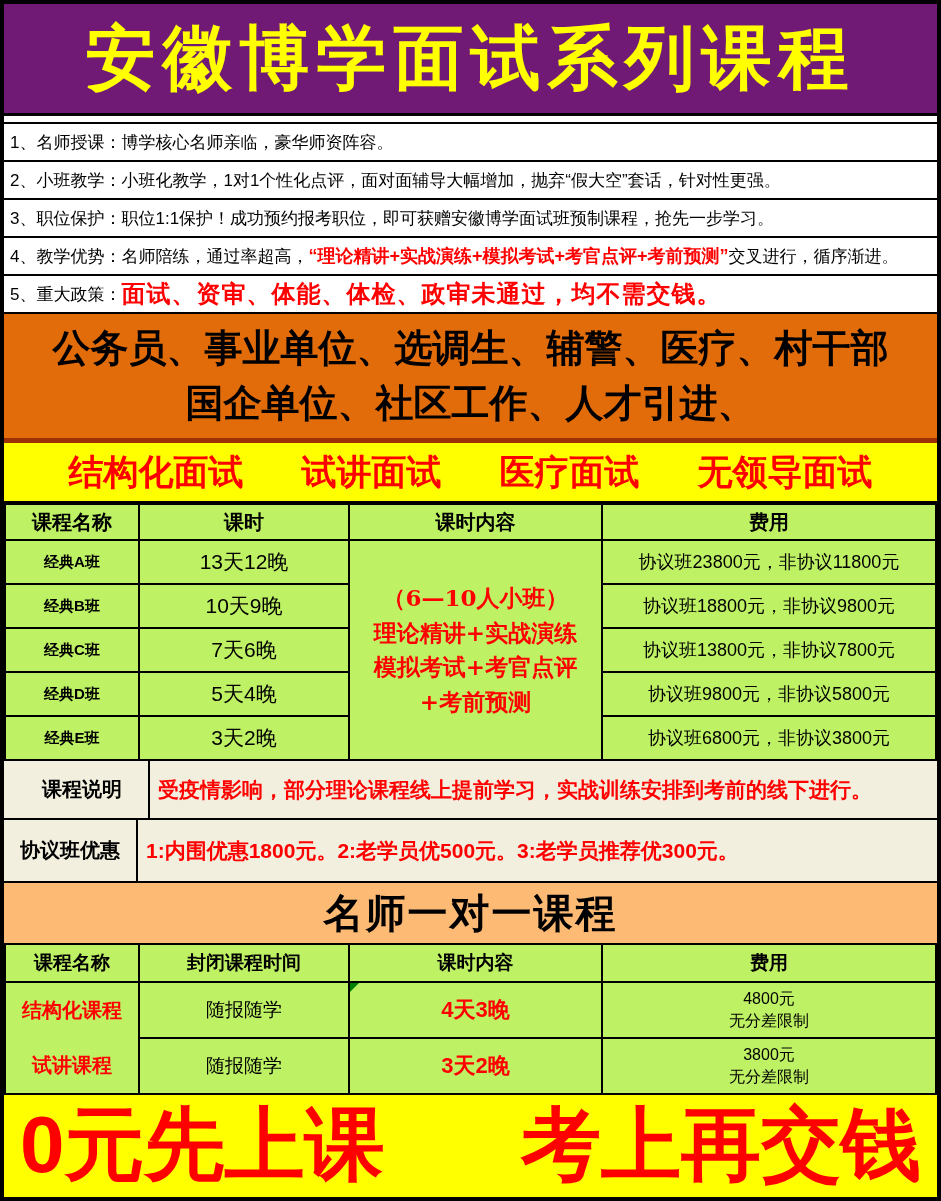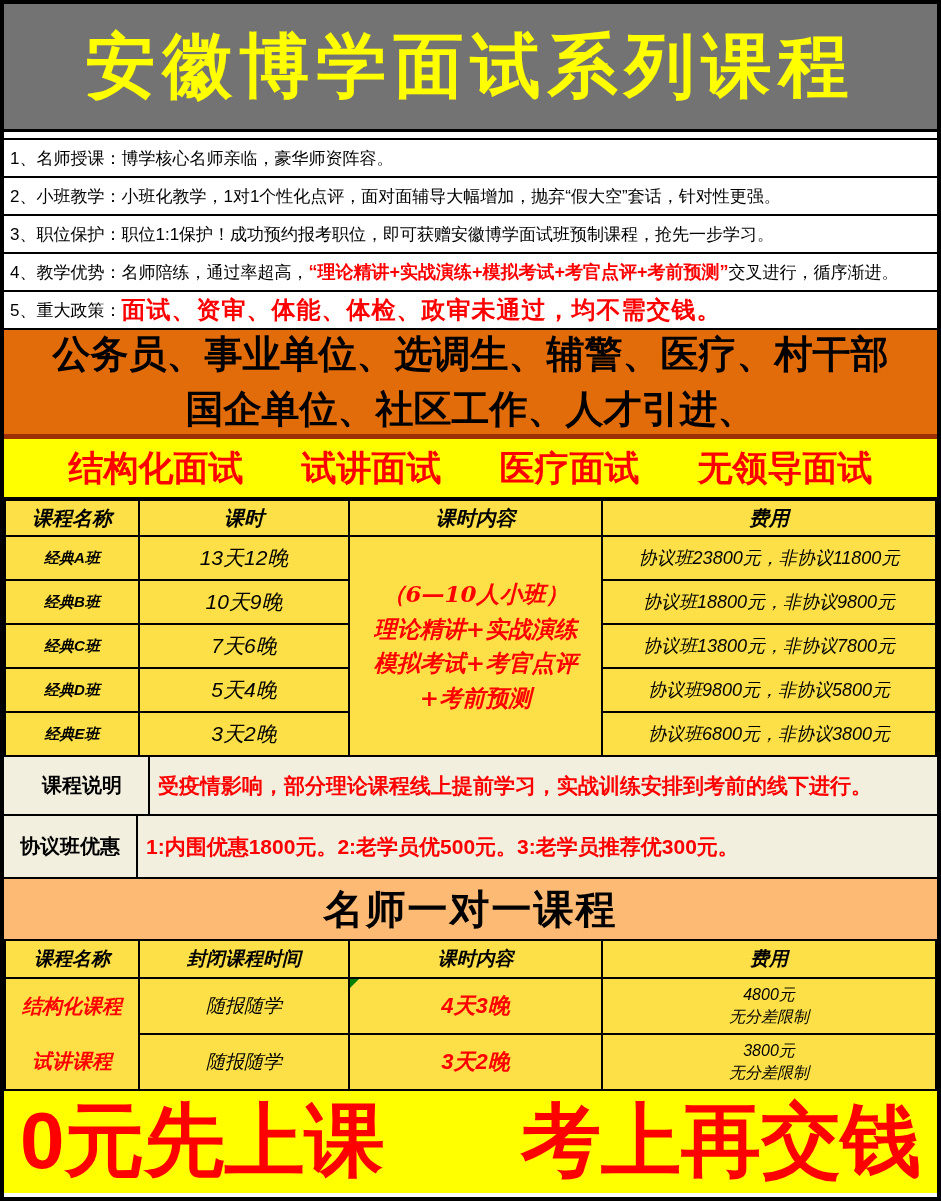--- a/index.html
+++ b/index.html
@@ -6,21 +6,21 @@
   body { background:#ffffff; font-family:"Liberation Sans", sans-serif; }
   .page {
     width:941px; height:1201px;
     border:4px solid #000;
     background:#fff;
     overflow:hidden;
     position:relative;
   }
   
   .header {
-    height:128px; background:#737373;
+    height:112px; background:#701a75;
     display:flex; align-items:center; justify-content:center;
     border-bottom:3px solid #000;
   }
   .header .title {
     font-family:"DejaVu Serif", serif;
     font-size:70px; font-weight:bold; color:#FFFF00;
     letter-spacing:7px; white-space:nowrap;
   }
   .gap { height:6px; background:#fff; }
   
@@ -30,35 +30,35 @@
     border-bottom:2px solid #000;
     padding-left:6px; font-size:17px; color:#000; white-space:nowrap;
   }
   .feature-red { color:#FF0000; font-weight:bold; font-size:18px; }
   .feature-red-big {
     color:#FF0000; font-weight:bold; font-size:24px;
     font-family:"DejaVu Serif", serif; letter-spacing:1px;
   }
   
   .audience {
-    height:104px; background:#E36C0A; color:#000;
+    height:124px; background:#E36C0A; color:#000;
     display:flex; flex-direction:column; align-items:center; justify-content:center;
     font-weight:bold; font-size:38px; line-height:1.45; white-space:nowrap;
   }
   .dark-divider { height:5px; background:#9C3108; }
   
   .types {
     height:60px; background:#FFFF00;
     display:flex; align-items:center; justify-content:center; gap:58px;
     border-bottom:2px solid #000;
   }
   .types span { color:#FF0000; font-weight:bold; font-size:35px; white-space:nowrap; }
   
   table { width:100%; border-collapse:collapse; table-layout:fixed; }
-  td, th { border:2px solid #000; text-align:center; vertical-align:middle; background:#fde047;font-style:italic; }
+  td, th { border:2px solid #000; text-align:center; vertical-align:middle; background:#bef264; }
   .t1 th { height:36px; font-size:20px; font-weight:bold; color:#000; }
   .t1 .col-name { width:134px; }
   .t1 .col-hours { width:210px; }
   .t1 .col-content { width:253px; }
   .t1 td { height:44px; }
   .t1 .cell-name { font-weight:bold; font-size:15px; }
   .t1 .cell-hours { font-size:21px; }
   .t1 .cell-fee { font-size:18px; }
   .t1 .cell-content {
     color:#FF0000; font-weight:bold; font-size:23px; line-height:1.5;

